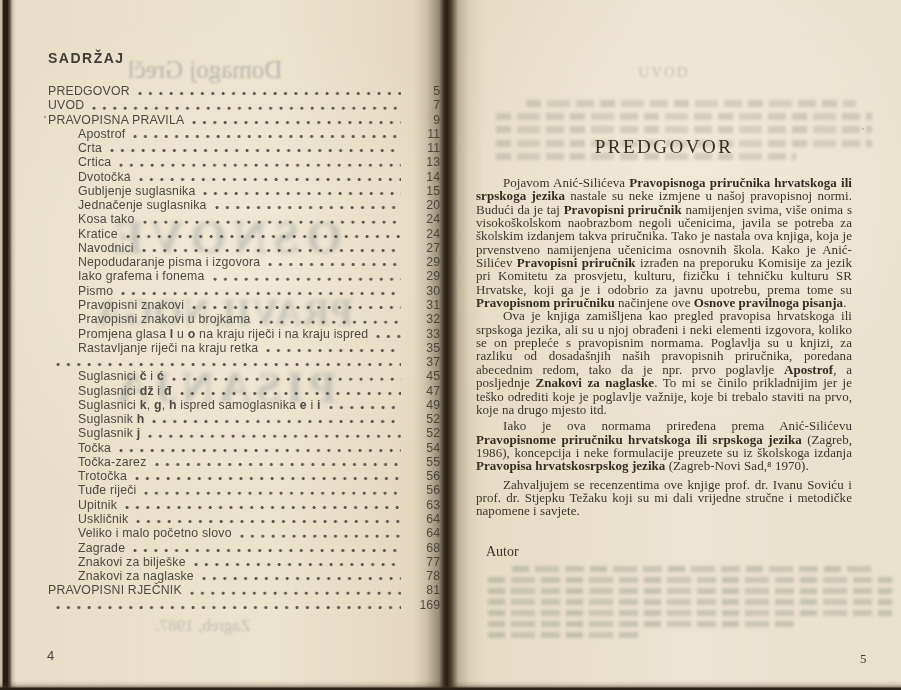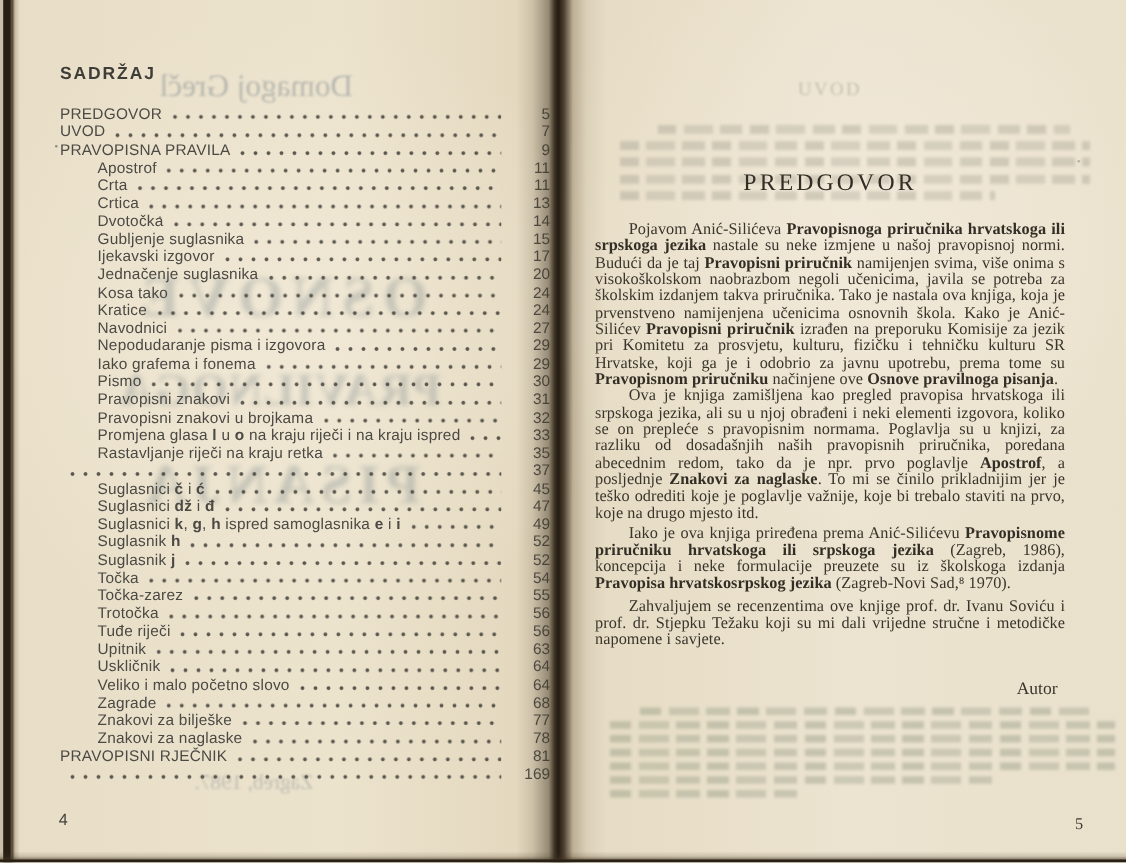--- a/index.html
+++ b/index.html
@@ -65,21 +65,21 @@
     position:absolute;left:26px;top:176px;width:376px;
     font-family:"Liberation Serif","DejaVu Serif",serif;
     font-size:13px;line-height:13.35px;color:#3a352c;text-align:justify;
     letter-spacing:.05px;
   }
   .preface-body p{margin:0;text-indent:27px;}
   .preface-body p.sp{margin-top:3px;}
   .preface-body p.sp2{margin-top:5px;}
   .preface-body b{font-weight:bold;color:#332e25;}
   .signature{
-    position:absolute;left:26px;top:544px;width:370px;text-align:right;
+    position:absolute;left:36px;top:544px;width:370px;text-align:left;
     font-family:"Liberation Serif","DejaVu Serif",serif;font-size:14px;color:#3a352c;
   }
 
   
   .ghost{position:absolute;pointer-events:none;}
   .mirror{transform:scaleX(-1);}
   .g-author{
     left:105px;top:56px;width:180px;text-align:center;
     font-family:"Liberation Serif","DejaVu Serif",serif;font-size:25px;
     color:rgba(132,142,148,.5);filter:blur(.8px);
@@ -166,25 +166,20 @@
           <span class="lbl"><span>Dvotočka</span></span>
           <span class="lead"></span>
           <span class="pg">14</span>
         </div>
         <div class="toc-row sub">
           <span class="lbl"><span>Gubljenje suglasnika</span></span>
           <span class="lead"></span>
           <span class="pg">15</span>
         </div>
         <div class="toc-row sub">
-          <span class="lbl"><span>Ijekavski izgovor</span></span>
-          <span class="lead"></span>
-          <span class="pg">17</span>
-        </div>
-        <div class="toc-row sub">
           <span class="lbl"><span>Jednačenje suglasnika</span></span>
           <span class="lead"></span>
           <span class="pg">20</span>
         </div>
         <div class="toc-row sub">
           <span class="lbl"><span>Kosa tako</span></span>
           <span class="lead"></span>
           <span class="pg">24</span>
         </div>
         <div class="toc-row sub">
@@ -340,21 +335,21 @@
       <div class="gline"></div>
       <div class="gline"></div>
       <div class="gline"></div>
       <div class="gline"></div>
     </div>
 
     <h2 class="preface-heading">PREDGOVOR</h2>
     <div class="preface-body">
         <p><span>Pojavom Anić-Silićeva </span><b>Pravopisnoga priručnika hrvatskoga ili srpskoga jezika</b><span> nastale su neke izmjene u našoj pravopisnoj normi. Budući da je taj </span><b>Pravopisni priručnik</b><span> namijenjen svima, više onima s visokoškolskom naobrazbom negoli učenicima, javila se potreba za školskim izdanjem takva priručnika. Tako je nastala ova knjiga, koja je prvenstveno namijenjena učenicima osnovnih škola. Kako je Anić-Silićev </span><b>Pravopisni priručnik</b><span> izrađen na preporuku Komisije za jezik pri Komitetu za prosvjetu, kulturu, fizičku i tehničku kulturu SR Hrvatske, koji ga je i odobrio za javnu upotrebu, prema tome su </span><b>Pravopisnom priručniku</b><span> načinjene ove </span><b>Osnove pravilnoga pisanja</b><span>.</span></p>
         <p><span>Ova je knjiga zamišljena kao pregled pravopisa hrvatskoga ili srpskoga jezika, ali su u njoj obrađeni i neki elementi izgovora, koliko se on prepleće s pravopisnim normama. Poglavlja su u knjizi, za razliku od dosadašnjih naših pravopisnih priručnika, poredana abecednim redom, tako da je npr. prvo poglavlje </span><b>Apostrof</b><span>, a posljednje </span><b>Znakovi za naglaske</b><span>. To mi se činilo prikladnijim jer je teško odrediti koje je poglavlje važnije, koje bi trebalo staviti na prvo, koje na drugo mjesto itd.</span></p>
-        <p class="sp"><span>Iako je ova knjiga priređena prema Anić-Silićevu </span><b>Pravopisnome priručniku hrvatskoga ili srpskoga jezika</b><span> (Zagreb, 1986), koncepcija i neke formulacije preuzete su iz školskoga izdanja </span><b>Pravopisa hrvatskosrpskog jezika</b><span> (Zagreb-Novi Sad,⁸ 1970).</span></p>
+        <p class="sp"><span>Iako je ova normama priređena prema Anić-Silićevu </span><b>Pravopisnome priručniku hrvatskoga ili srpskoga jezika</b><span> (Zagreb, 1986), koncepcija i neke formulacije preuzete su iz školskoga izdanja </span><b>Pravopisa hrvatskosrpskog jezika</b><span> (Zagreb-Novi Sad,⁸ 1970).</span></p>
         <p class="sp2"><span>Zahvaljujem se recenzentima ove knjige prof. dr. Ivanu Soviću i prof. dr. Stjepku Težaku koji su mi dali vrijedne stručne i metodičke napomene i savjete.</span></p>
       </div>
     <div class="signature">Autor</div>
     <div class="folio folio-right">5</div>
   </div>
 
   <div class="gutter"></div>
   <div class="edge-left"></div>
   <div class="edge-bottom"></div>
   <div class="speck s1"></div>

